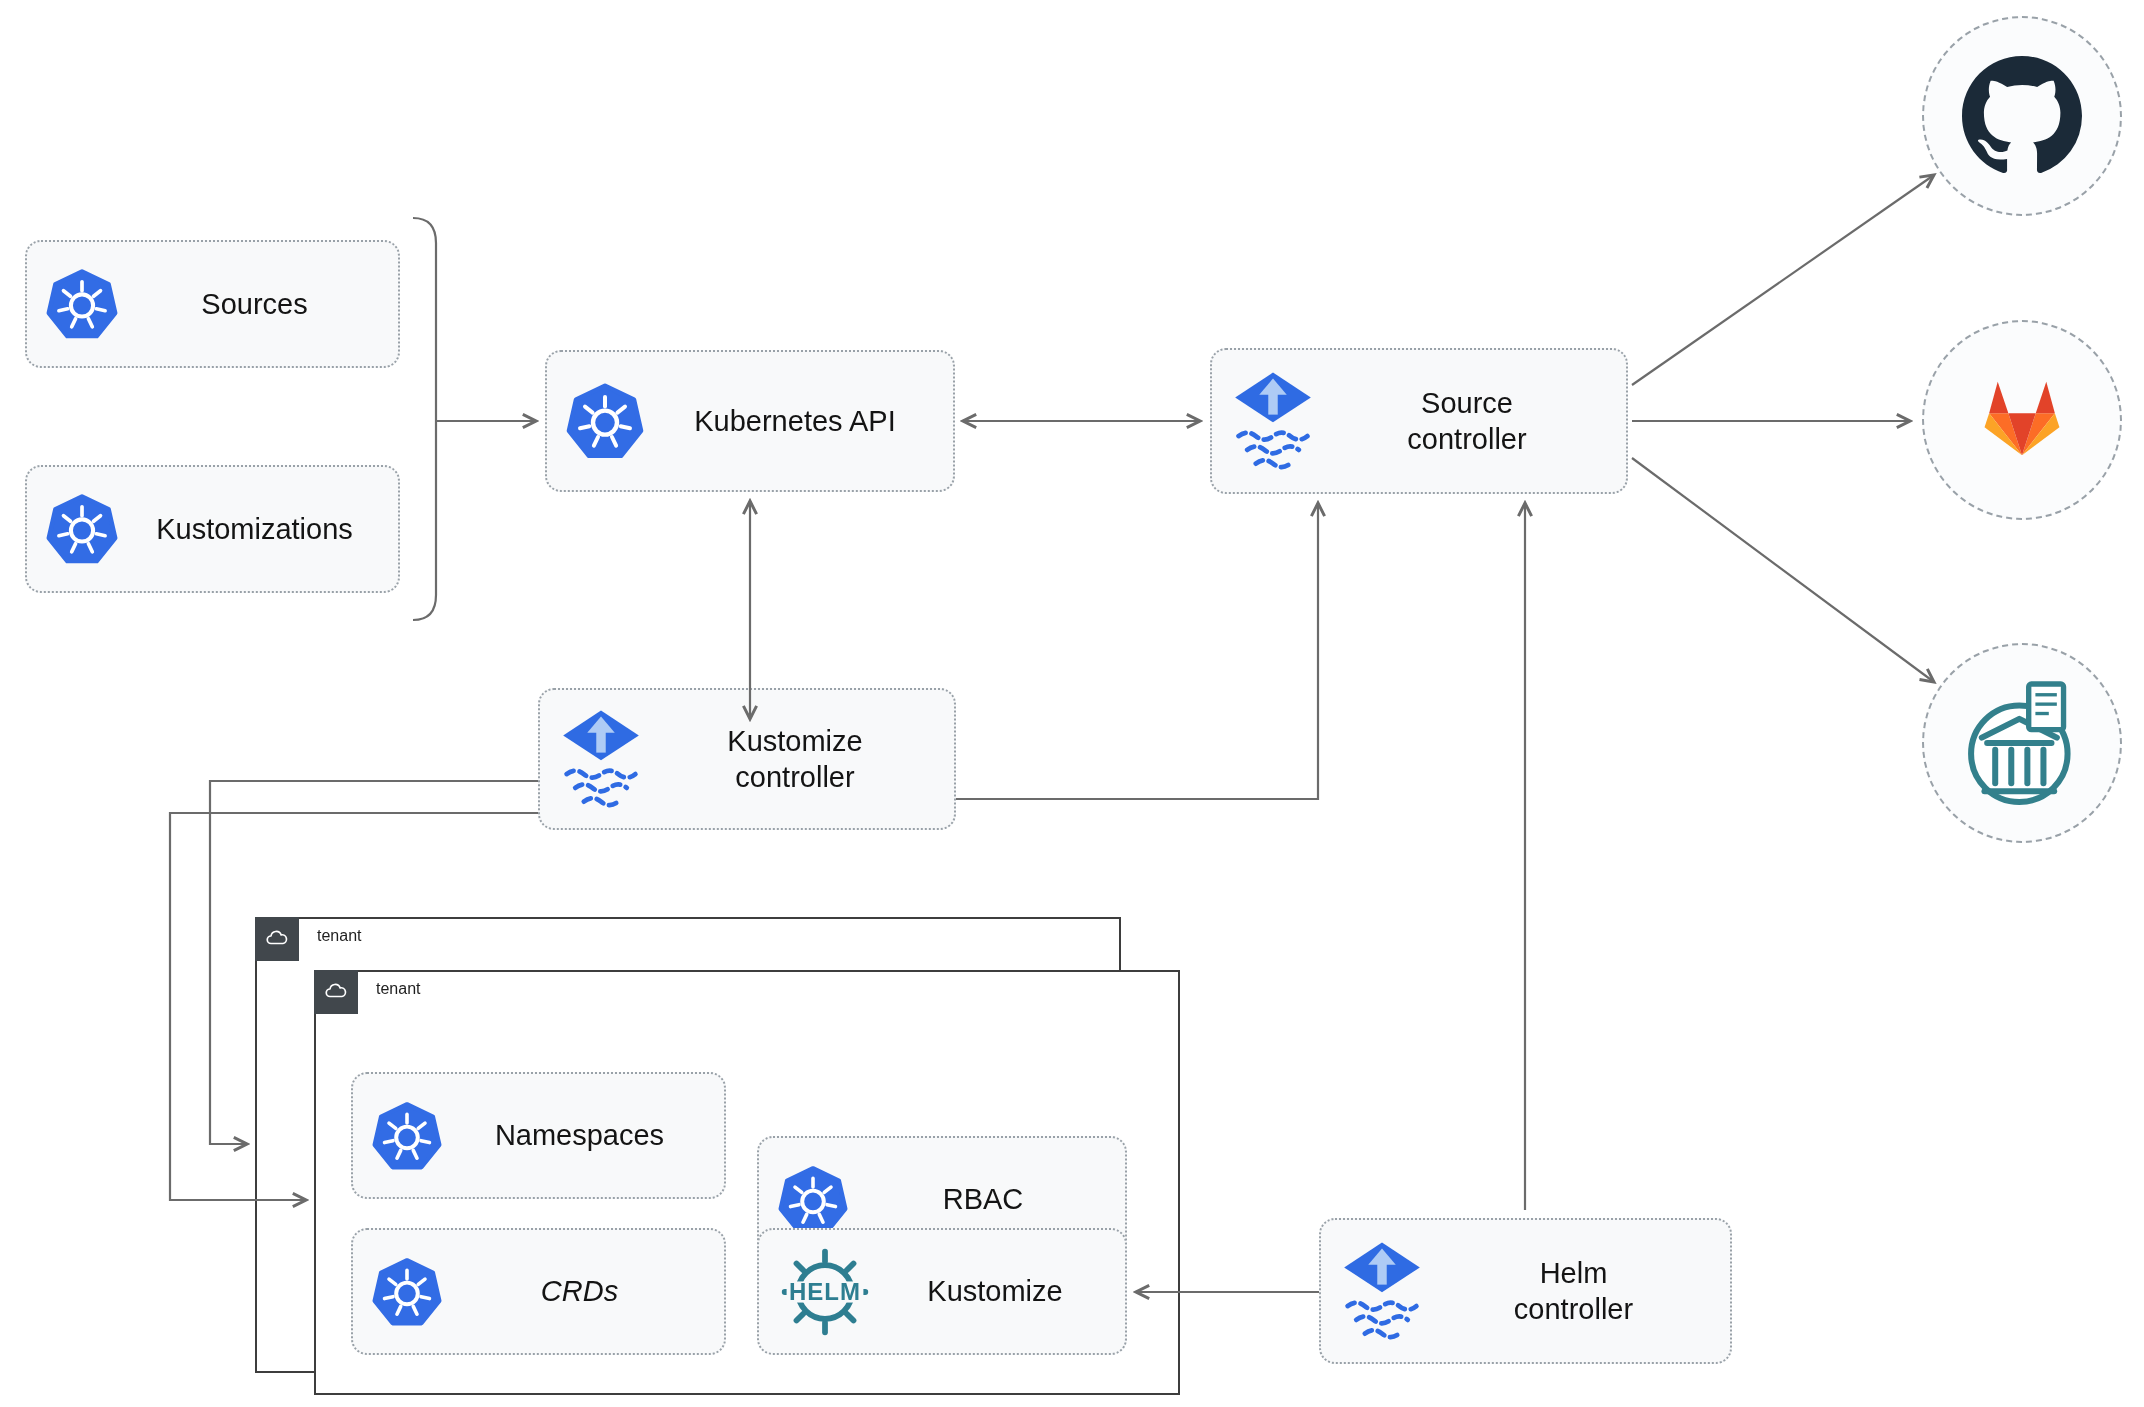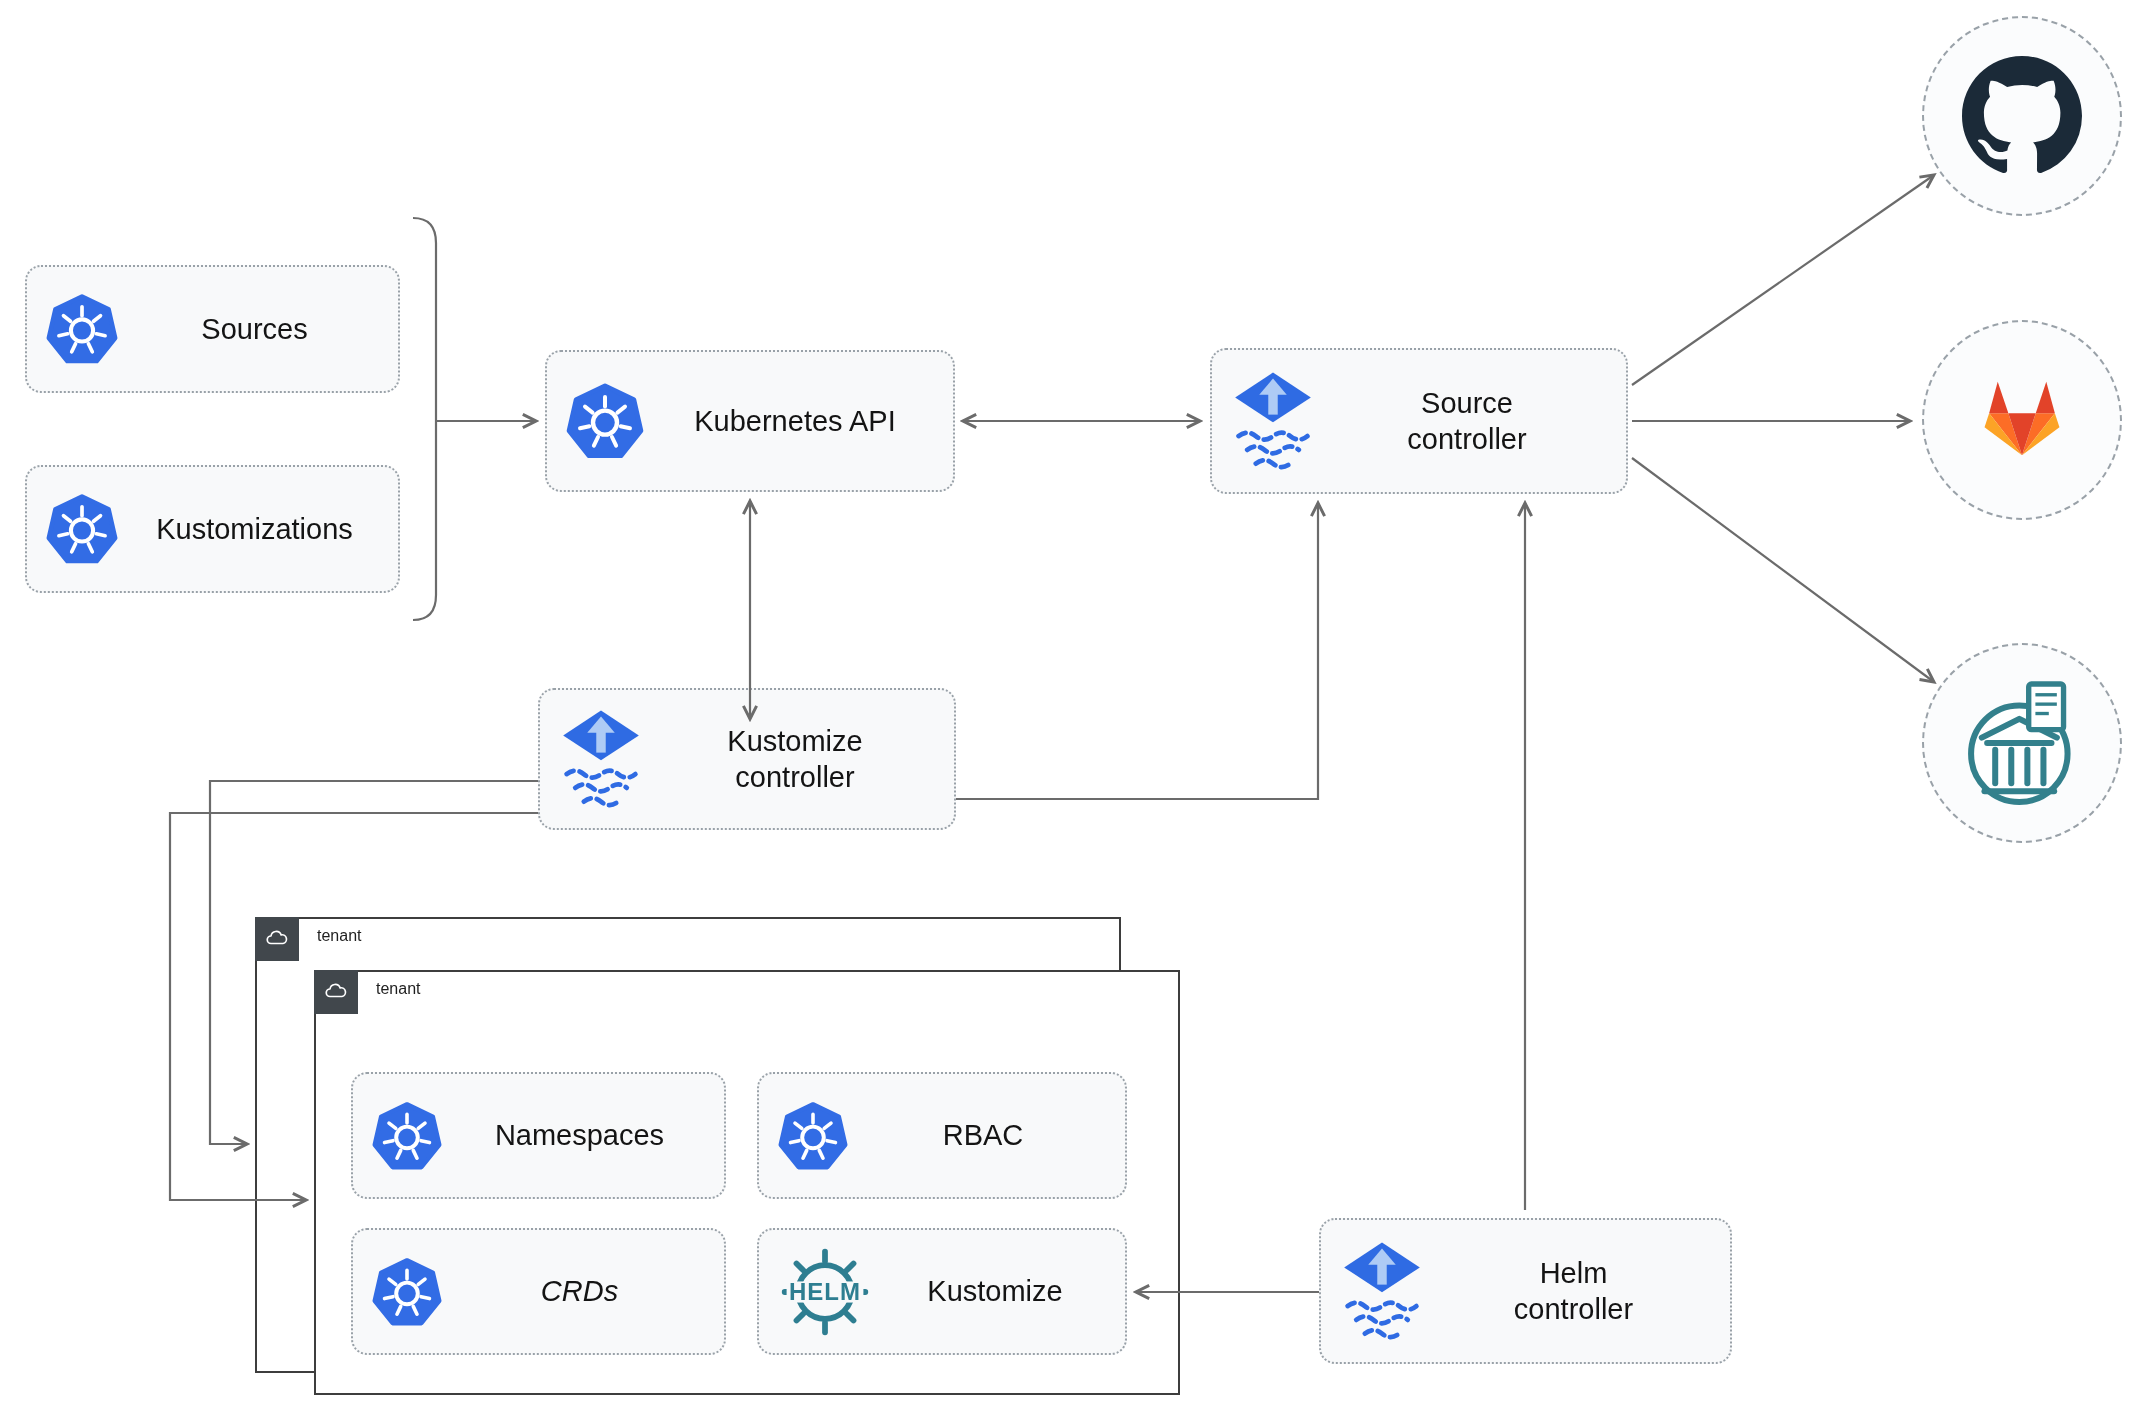--- a/index.html
+++ b/index.html
@@ -105,21 +105,21 @@
     <div class="tenant-header">
       <span class="icon">
         <svg width="30" height="30">
             <use href="#sym-cloud"></use>
           </svg>
       </span>
     </div>
     <div class="tenant-label">tenant</div>
   </div>
 
-  <div class="node" style="left:25px;top:265px;width:375px;height:128px;justify-content:flex-end;">
+  <div class="node" style="left:25px;top:240px;width:375px;height:128px;justify-content:flex-end;">
     <span class="icon">
       <svg width="74" height="74">
           <use href="#sym-k8s"></use>
         </svg>
     </span>
     <span class="label">Sources</span>
   </div>
 
   <div class="node" style="left:25px;top:465px;width:375px;height:128px;">
     <span class="icon">
@@ -177,21 +177,21 @@
 
   <div class="node" style="left:351px;top:1072px;width:375px;height:127px;justify-content:center;">
     <span class="icon">
       <svg width="72" height="72">
           <use href="#sym-k8s"></use>
         </svg>
     </span>
     <span class="label">Namespaces</span>
   </div>
 
-  <div class="node" style="left:757px;top:1072px;width:370px;height:127px;">
+  <div class="node" style="left:757px;top:1136px;width:370px;height:127px;">
     <span class="icon">
       <svg width="72" height="72">
           <use href="#sym-k8s"></use>
         </svg>
     </span>
     <span class="label">RBAC</span>
   </div>
 
   <div class="node" style="left:351px;top:1228px;width:375px;height:127px;font-style:italic;">
     <span class="icon">

